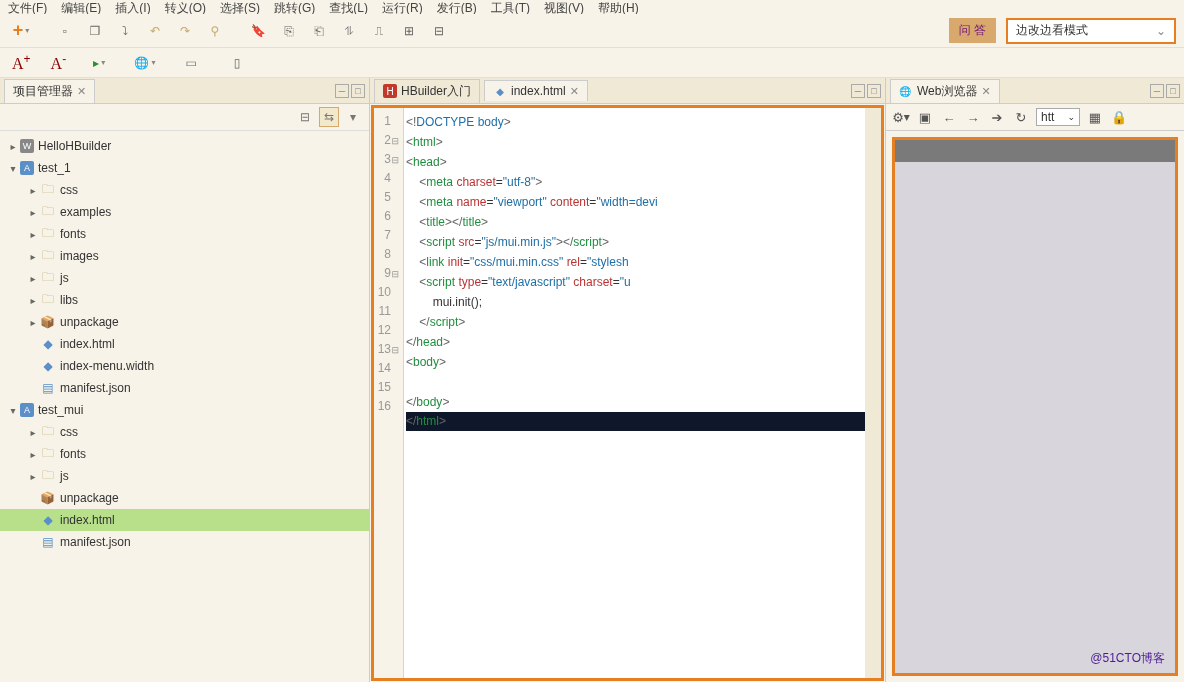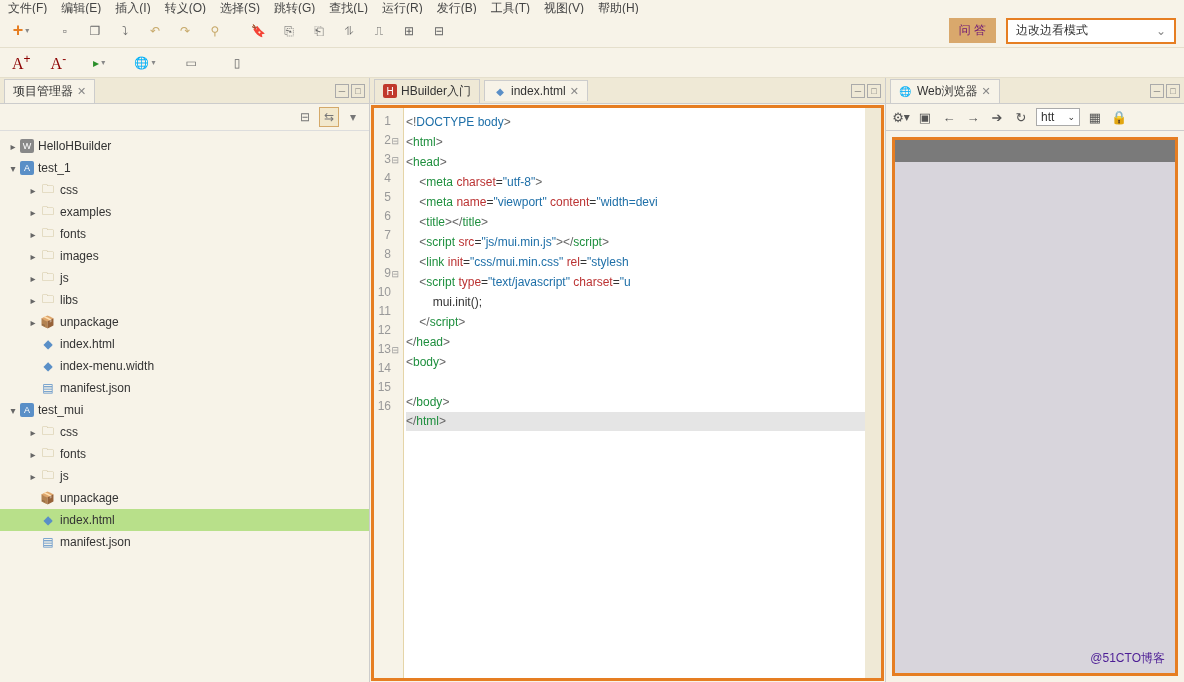--- a/index.html
+++ b/index.html
@@ -42,21 +42,21 @@
 .folder-ic { color:#b8a56e; }
 .file-ic { color:#5a8fc7; }
 .proj-ic { background:#5a8fc7; color:#fff; font-size:9px; border-radius:2px; width:14px; height:14px;}
 .w-ic { background:#888; color:#fff; font-size:9px; border-radius:2px; width:14px; height:14px;}
 .editor-wrap { flex:1; display:flex; position:relative; border:3px solid #e67e22; margin:1px; overflow:hidden; background:#fff;}
 .gutter { width:30px; background:#f7f3e8; border-right:1px solid #e5d5a8; text-align:right; padding:4px 4px 0 0; font-family:Consolas,monospace; color:#999; font-size:13px; line-height:19px;}
 .gutter .ln { height:19px; }
 .fold { color:#999; font-size:9px; display:inline-block; width:8px;}
 .code { flex:1; padding:4px 0 0 2px; font-family:Consolas,monospace; font-size:14px; line-height:19px; white-space:pre; overflow:hidden;}
 .code .line { height:19px; }
-.code .hl { background:#e5e5e5; display:block; width:100%;}
+.code .hl { background:#0f172a; display:block; width:100%;}
 .t-doctype { color:#1e6fa8; }
 .t-tag { color:#1e8f3e;text-align:right; }
 .t-attr { color:#b33; }
 .t-str { color:#1e6fa8; }
 .t-punc { color:#666; }
 .scrollbar-v { width:16px; background:#efe9d6; }
 .browser-tools { display:flex; align-items:center; gap:6px; padding:4px 6px; border-bottom:1px solid #ccc; flex-wrap:nowrap;}
 .bt { width:18px; height:18px; display:inline-flex; align-items:center; justify-content:center; color:#555; cursor:pointer; font-size:13px;}
 .url-sel { border:1px solid #aaa; padding:1px 4px; font-size:11px; width:44px; display:flex; justify-content:space-between; align-items:center; background:#fff;}
 .preview { flex:1; margin:6px; border:3px solid #e67e22; background:#d8d5dc; display:flex; flex-direction:column;}

